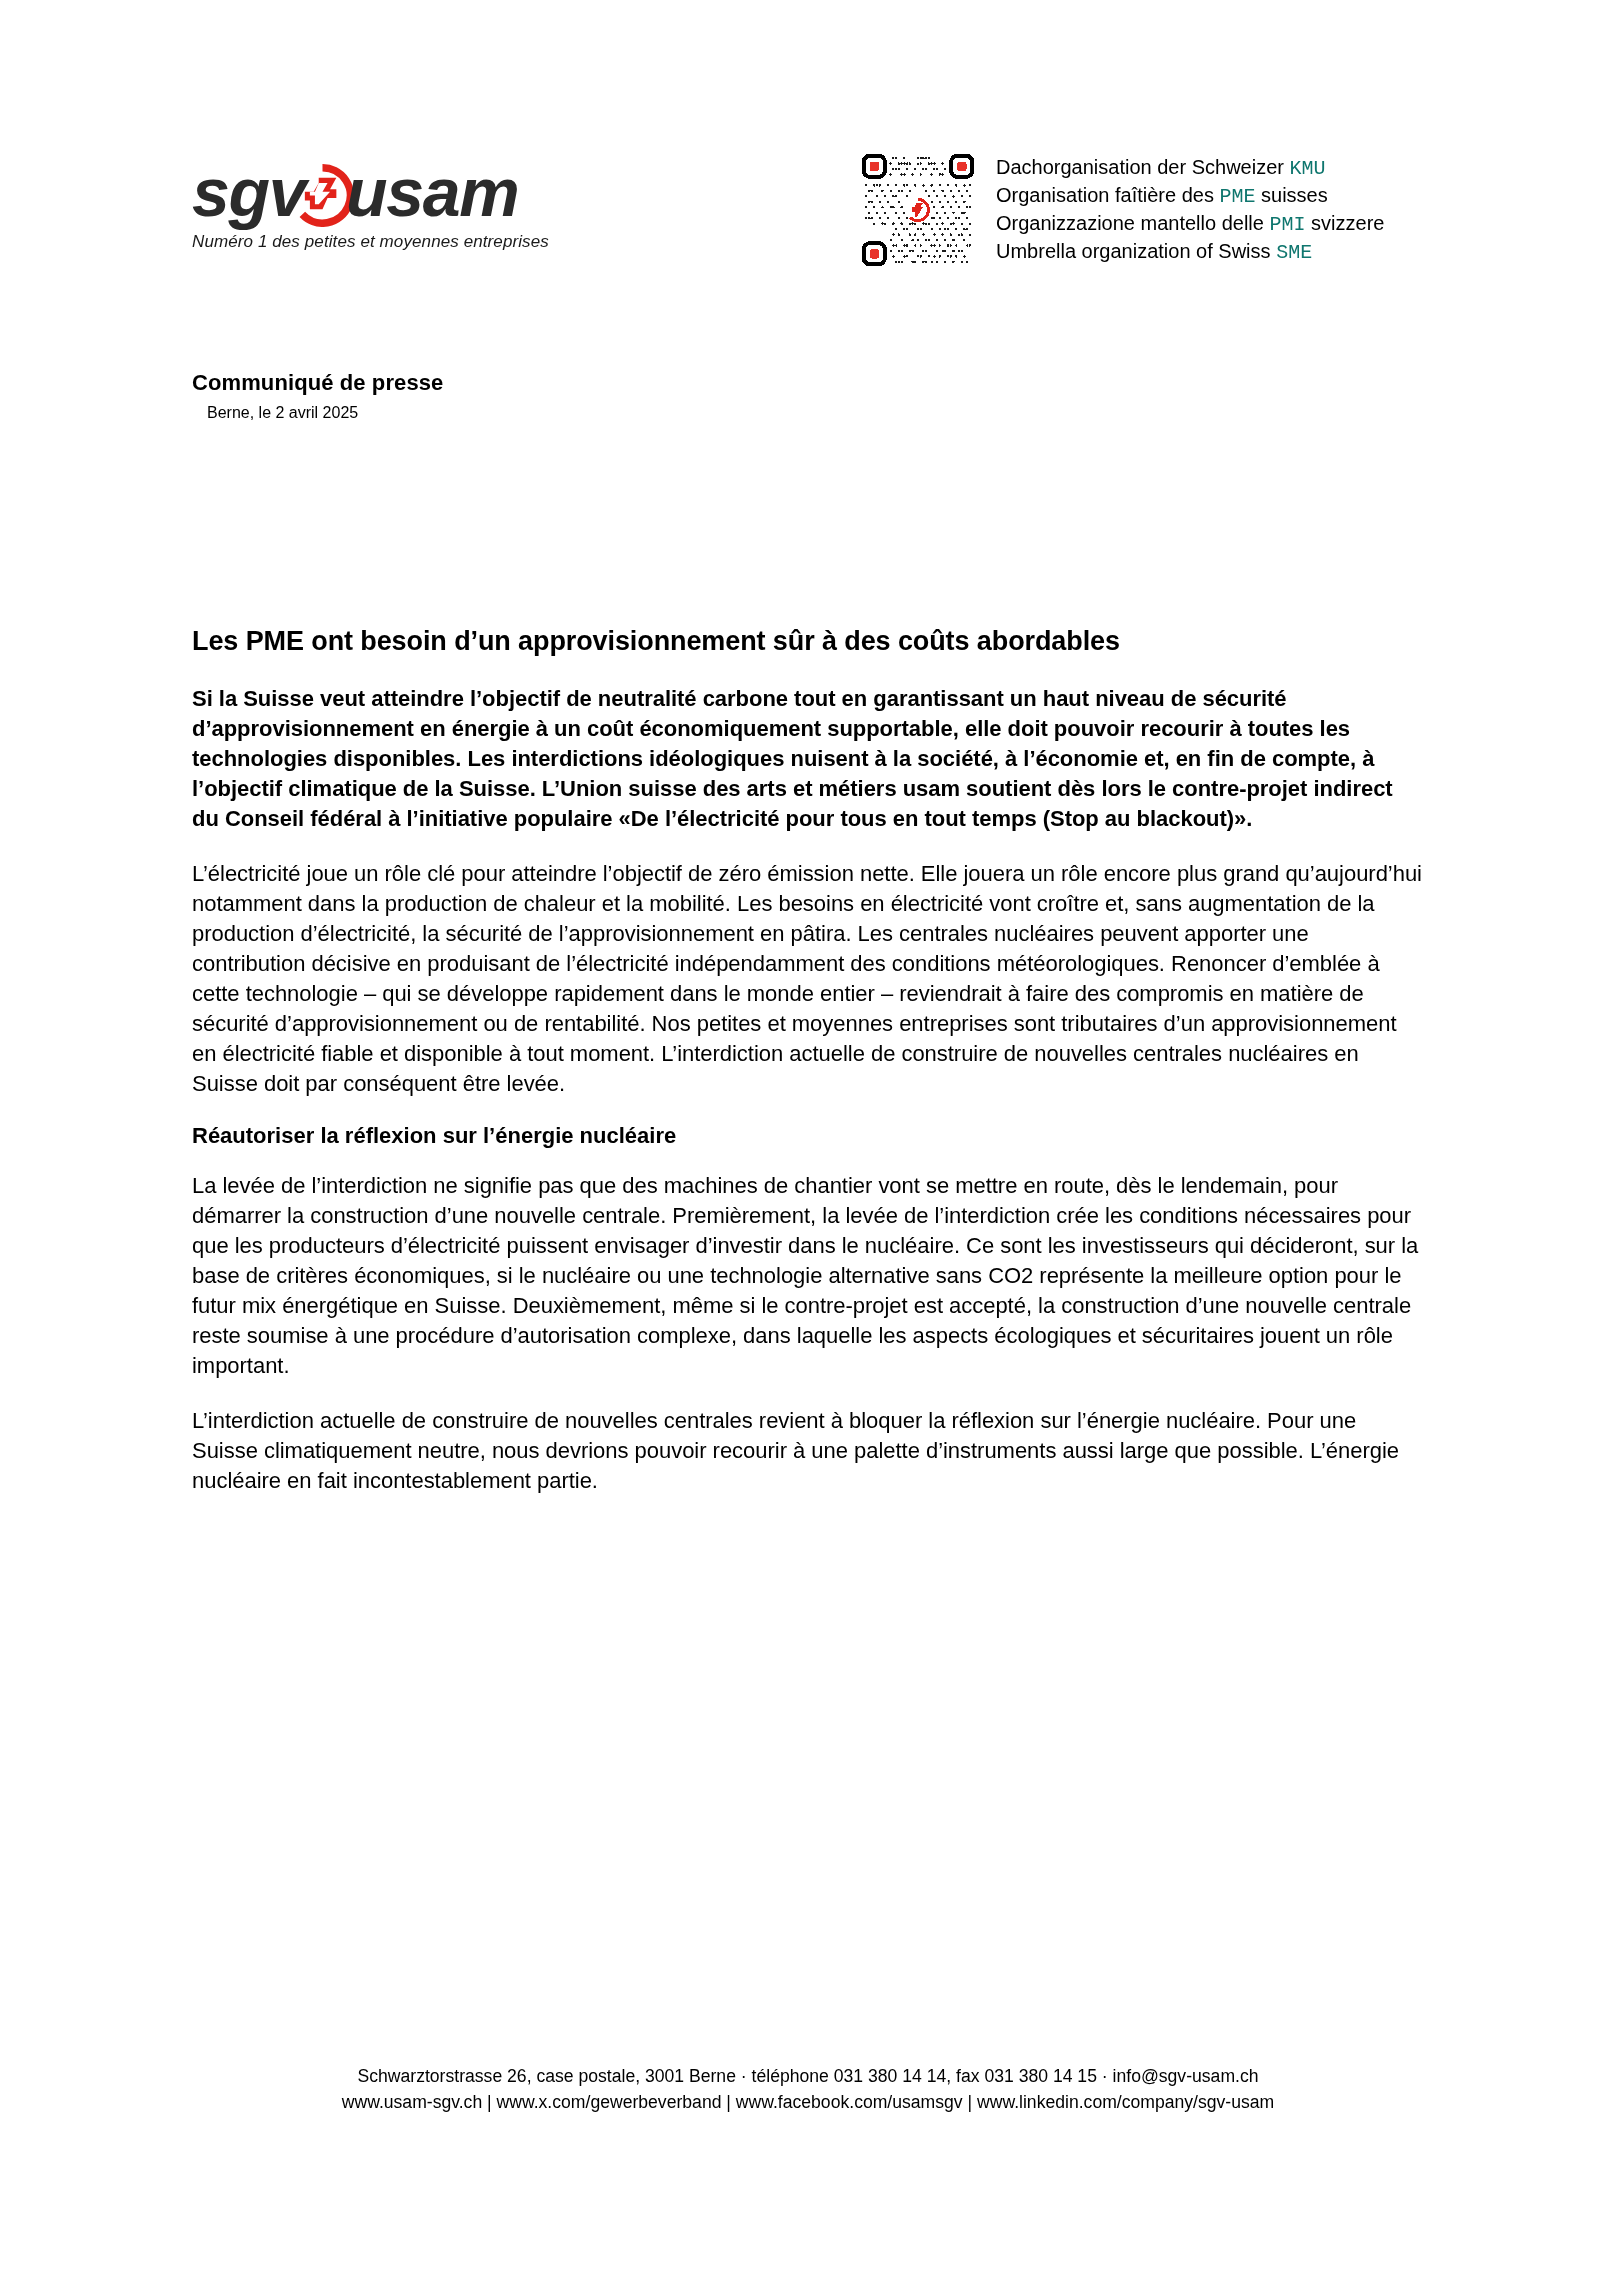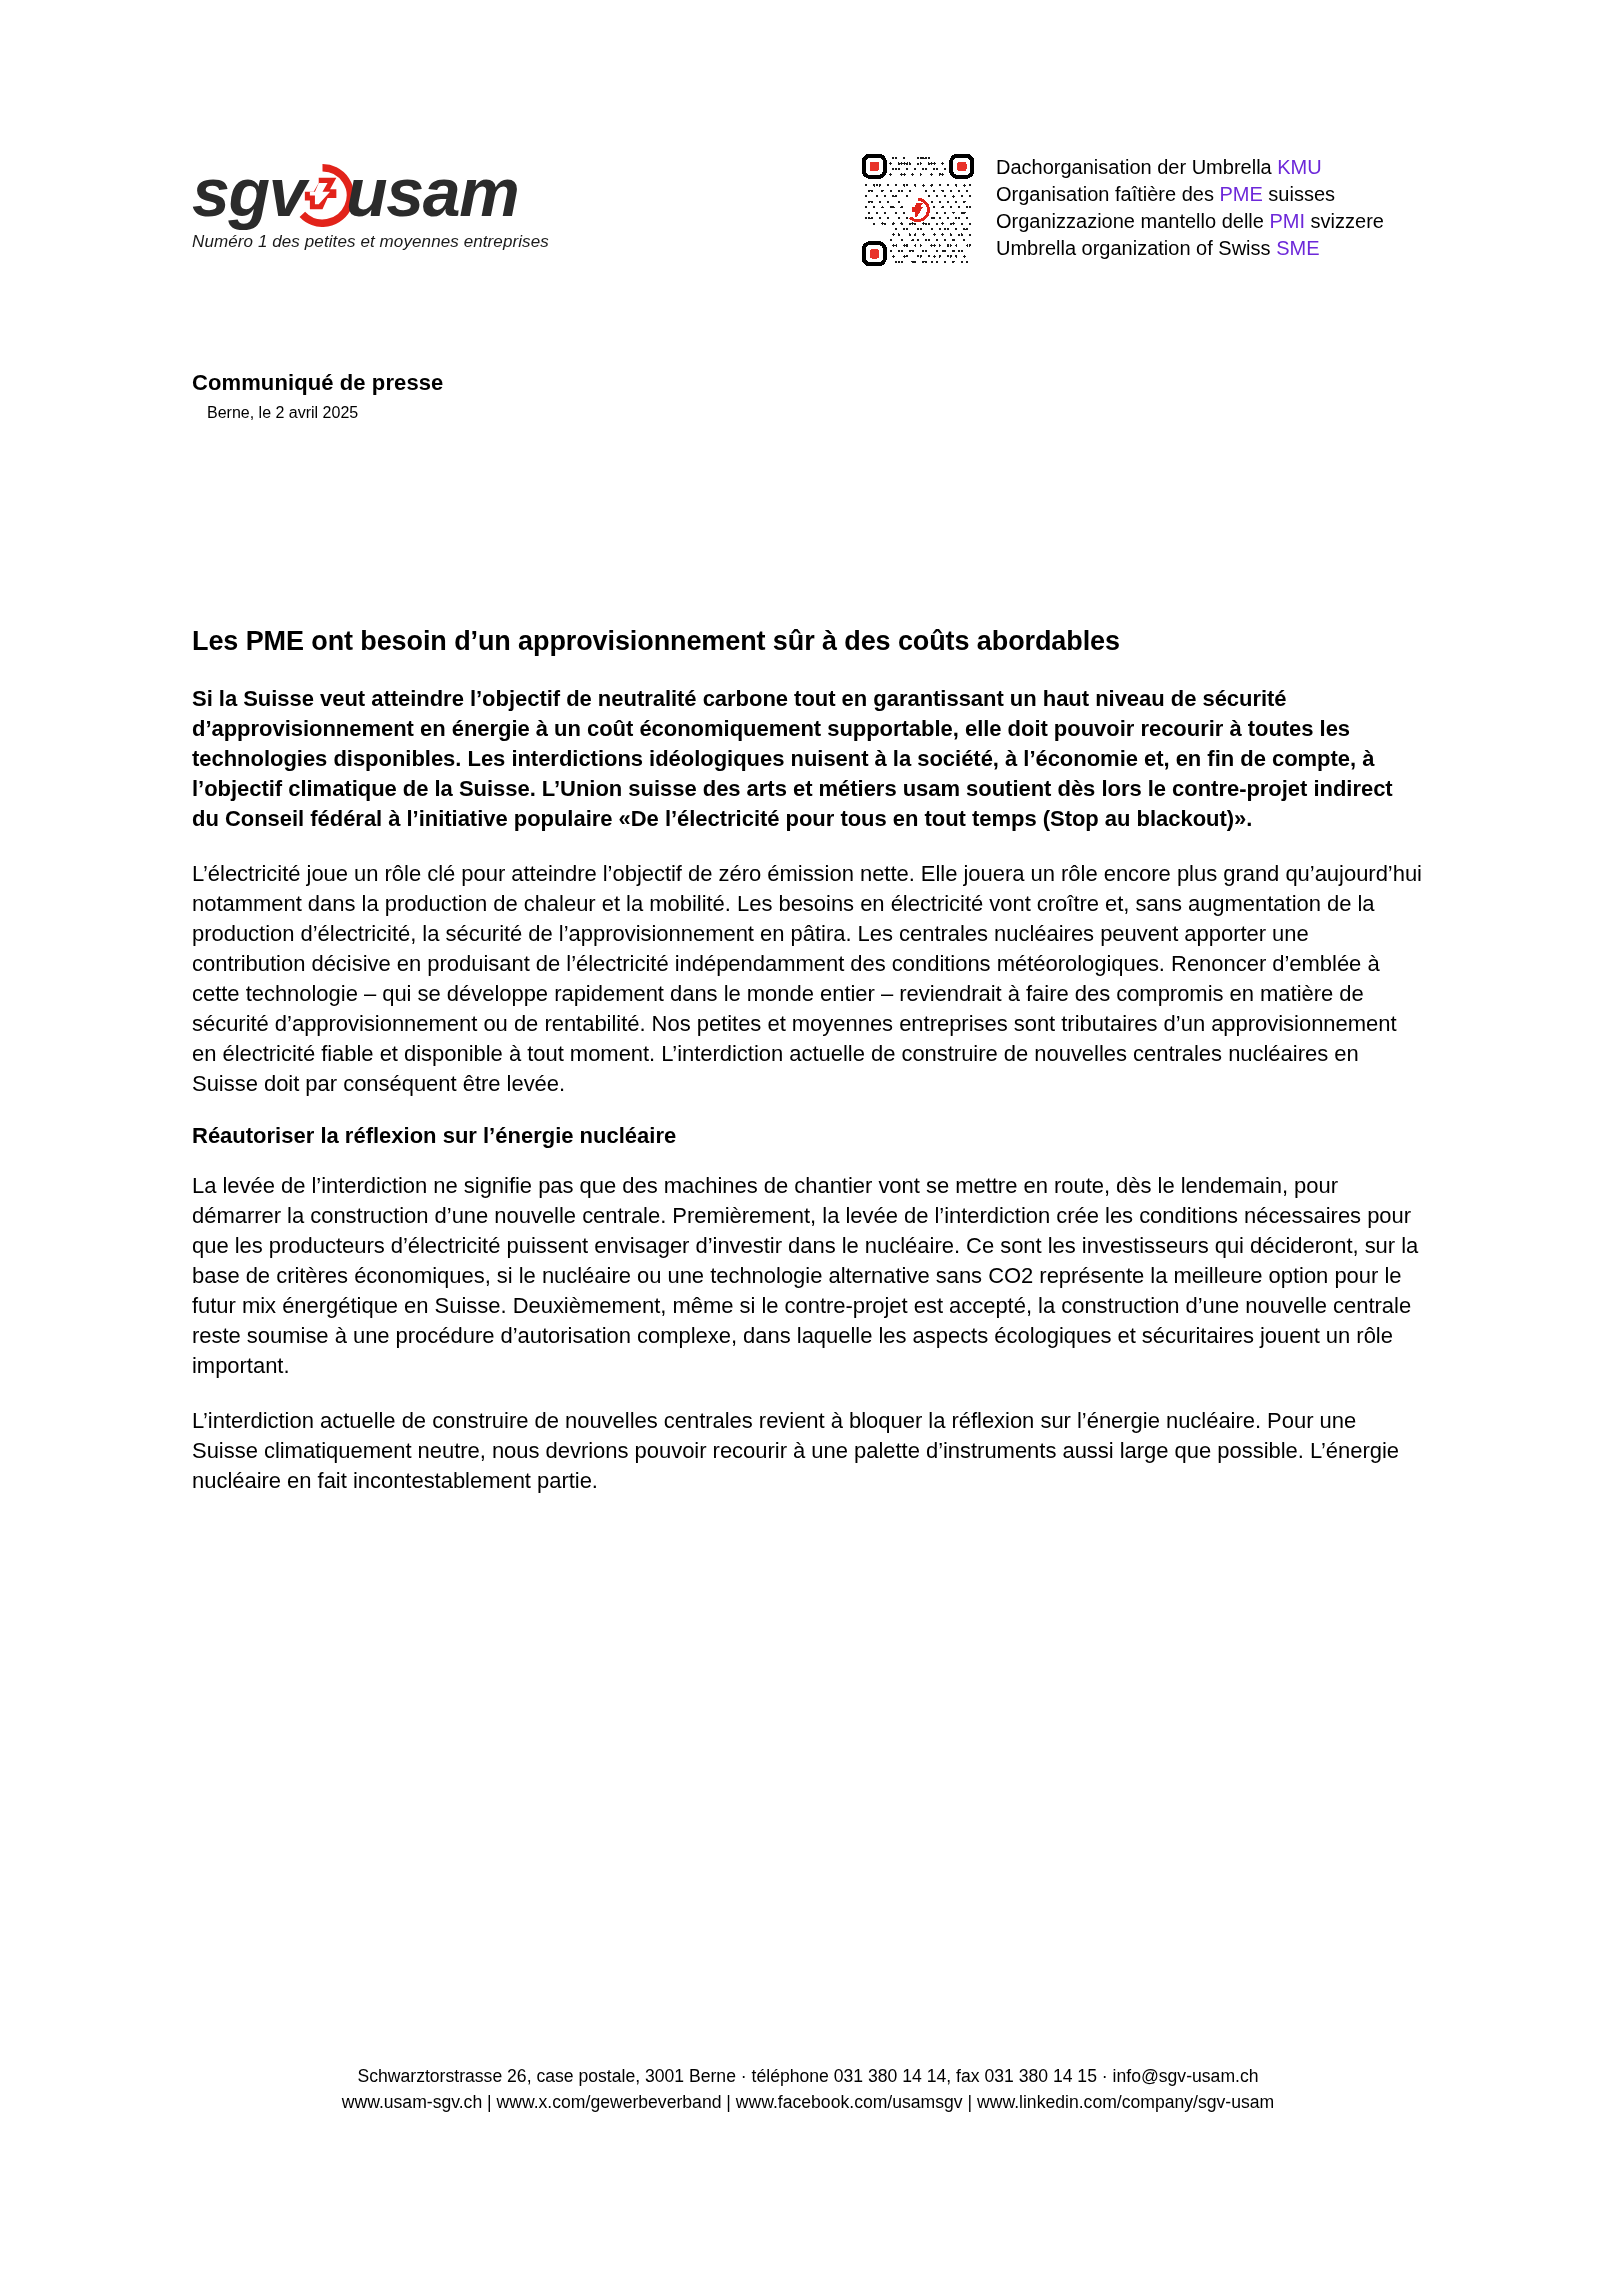--- a/index.html
+++ b/index.html
@@ -84,21 +84,21 @@
 
   .org-lines {
     position: absolute;
     left: 996px;
     top: 14.3px;
     font-size: 20px;
     line-height: 27px;
     color: #000000;
     white-space: nowrap;
   }
-  .org-lines .hl { color: #6d28d9; }
+  .org-lines .hl { color: #0f766e; font-family: Liberation Mono, monospace; }
 
   
   .content {
     position: absolute;
     left: 192px;
     top: 368px;
     width: 1232px;
   }
 
   .meta-title {
@@ -445,21 +445,21 @@
           <circle cx="38.5" cy="39.5" r="0.44"></circle>
         </g>
 
         <circle cx="20.5" cy="20.5" r="4.2" fill="#ffffff"></circle>
         <path d="M20.5 16.6 A3.9 3.9 0 1 1 17.7 23.3" fill="none" stroke="#e2231a" stroke-width="1.1"></path>
         <path d="M19.8 17.9 L22.3 17.9 L21.4 19.5 L22.3 19.5 L20.0 23.1 L19.3 23.1 L19.3 21.3 L18.3 21.3 L18.3 19.5 L19.3 19.5 Z" fill="#e2231a"></path>
       </svg>
     </div>
 
     <div class="org-lines">
-      <div><span>Dachorganisation der Umbrella </span><span class="hl">KMU</span><span></span></div>
+      <div><span>Dachorganisation der Schweizer </span><span class="hl">KMU</span><span></span></div>
       <div><span>Organisation faîtière des </span><span class="hl">PME</span><span> suisses</span></div>
       <div><span>Organizzazione mantello delle </span><span class="hl">PMI</span><span> svizzere</span></div>
       <div><span>Umbrella organization of Swiss </span><span class="hl">SME</span><span></span></div>
     </div>
   </div>
 
   <div class="content">
     <div class="meta-title">Communiqué de presse</div>
     <div class="meta-date">Berne, le 2 avril 2025</div>
 

